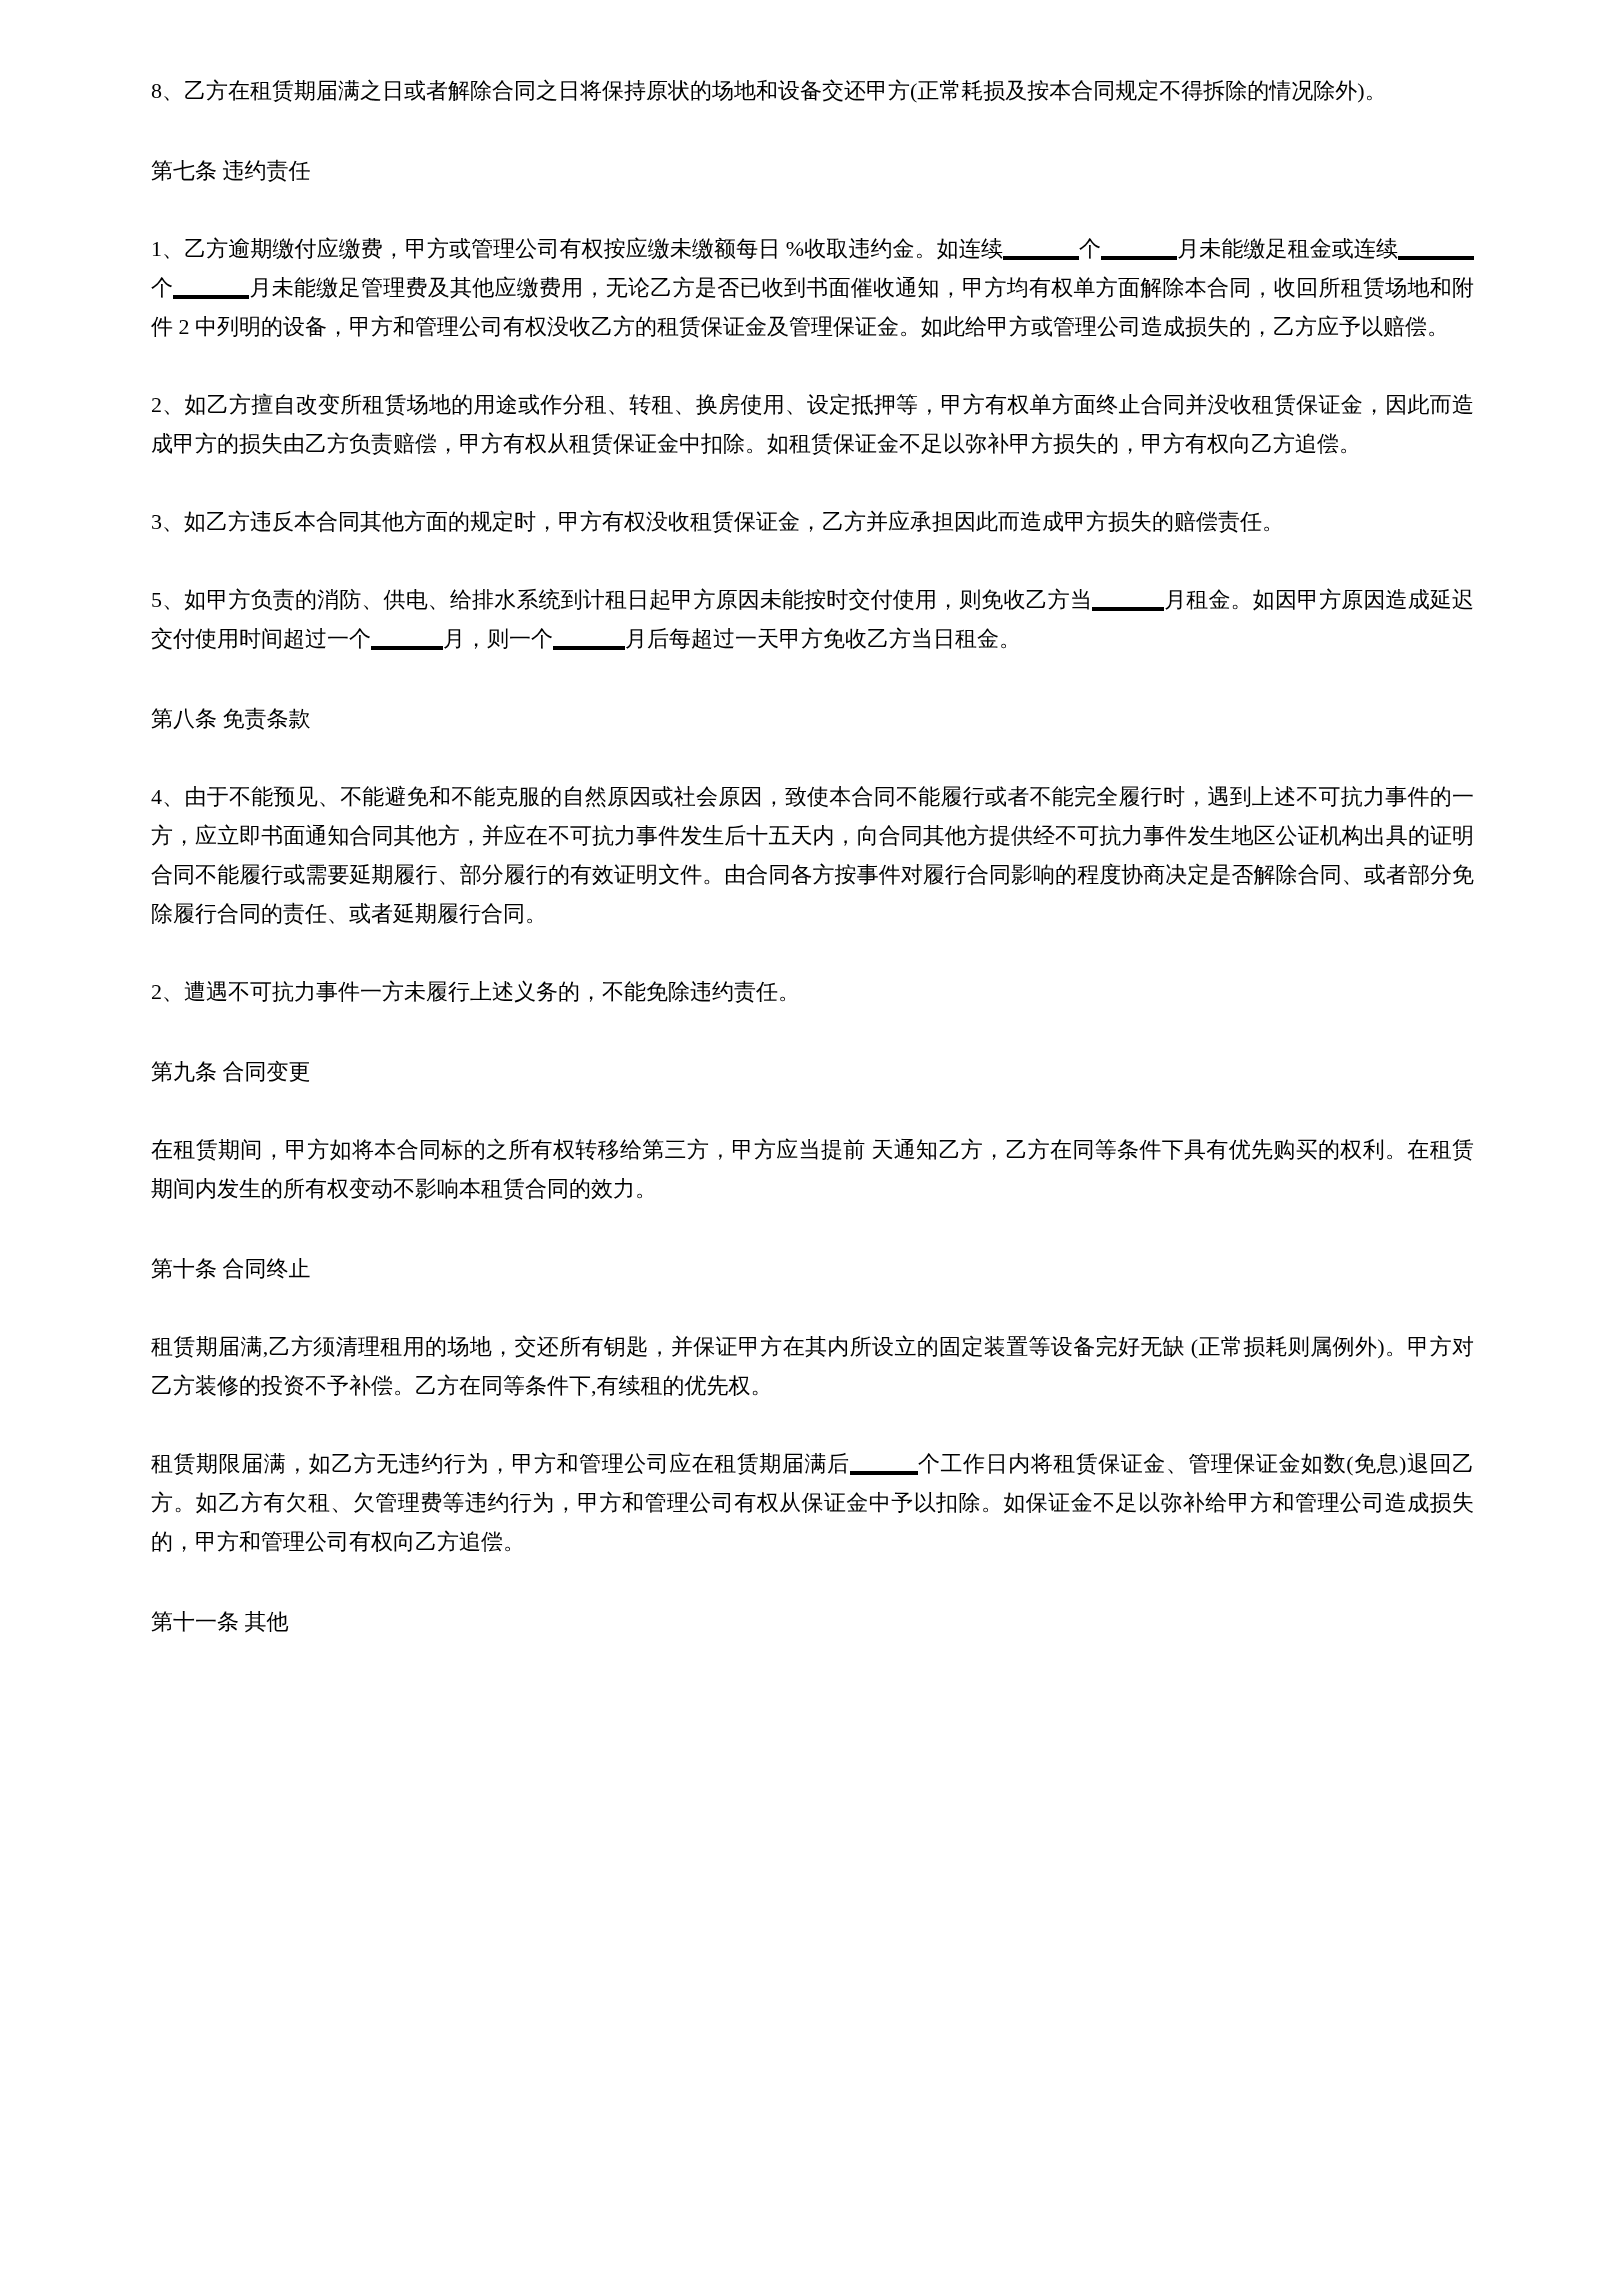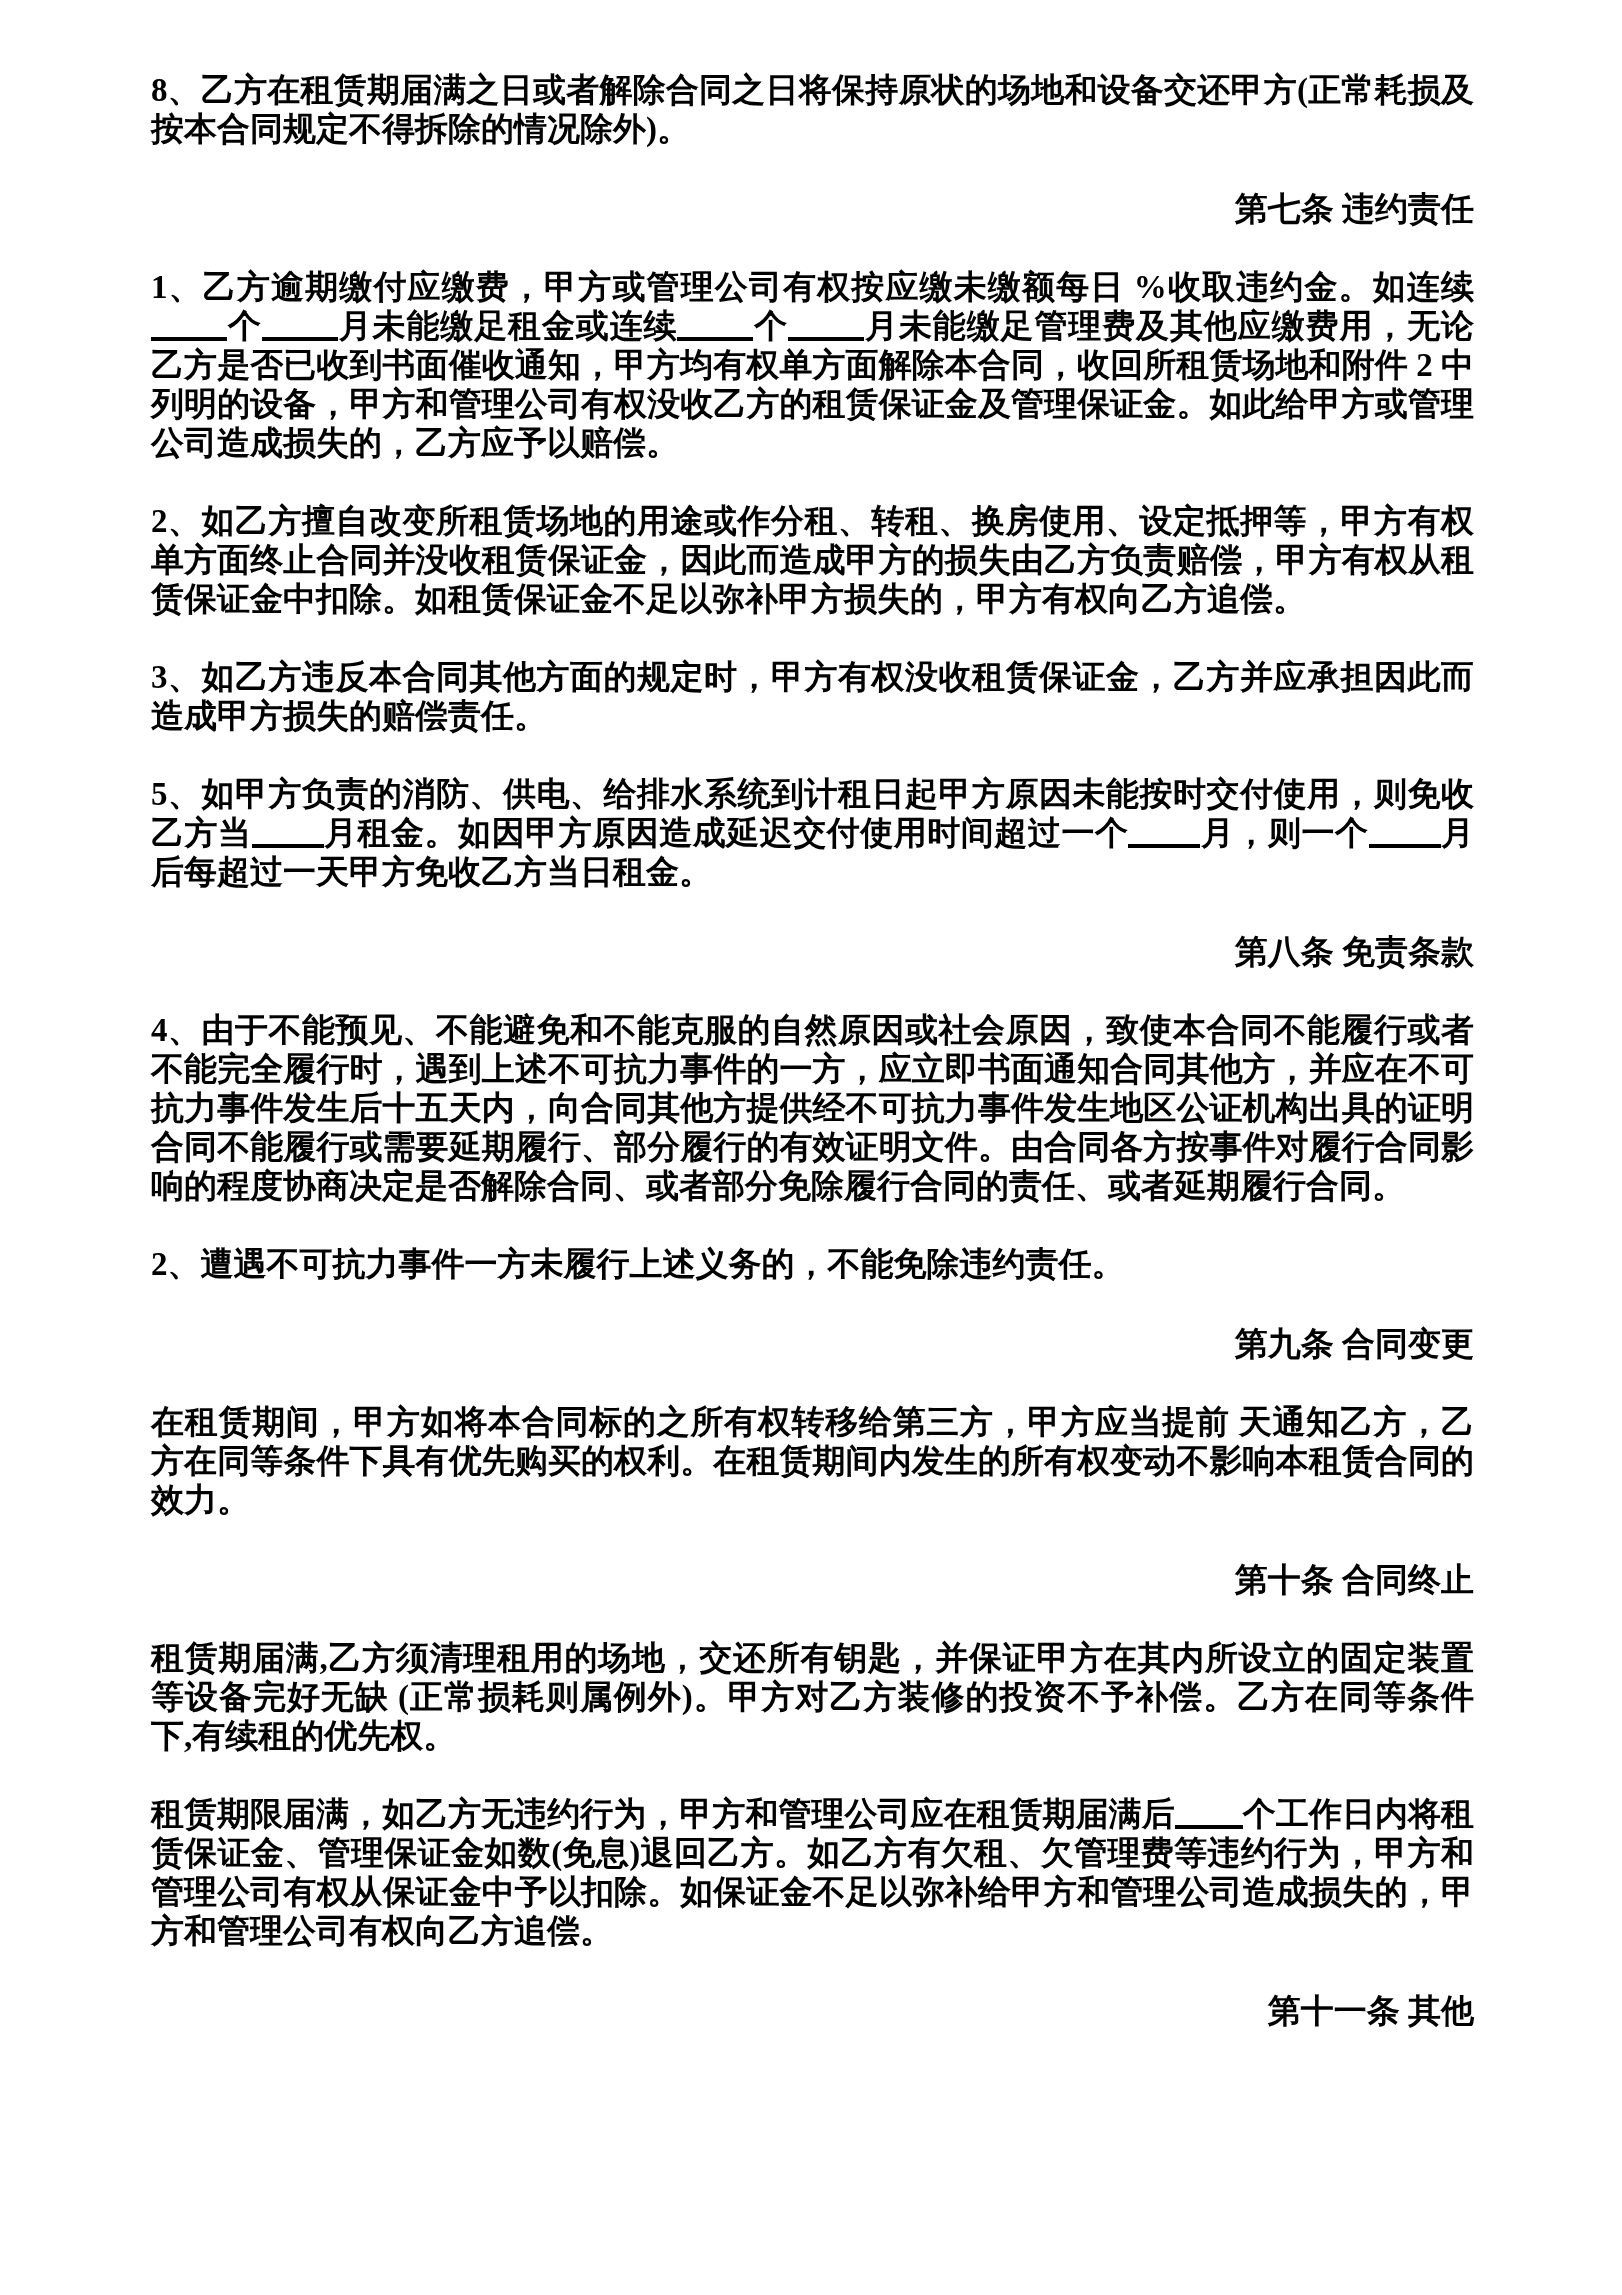--- a/index.html
+++ b/index.html
@@ -12,28 +12,28 @@
     position: relative;
   }
   .page {
     width: 1623px;
     height: 2295px;
     background: #ffffff;
     padding: 71px 149px 27px 151px;
     overflow: hidden;
   }
   .para, .heading {
-    font-size: 33px;
+    font-size: 22px;
     line-height: 39px;
-    font-weight: 700;
+    font-weight: 400;
     text-align: justify;
     margin-bottom: 39px;
     word-break: normal;
   }
-  .heading { text-align: right; margin-top: 41px; }
+  .heading { text-align: left; margin-top: 41px; }
   .para:last-child, .heading:last-child { margin-bottom: 0; }
   .blank {
     display: inline-block;
     height: 23px;
     border-bottom: 4.1px solid #000000;
     vertical-align: -4.1px;
   }
 </style>
 </head>
 <body>

